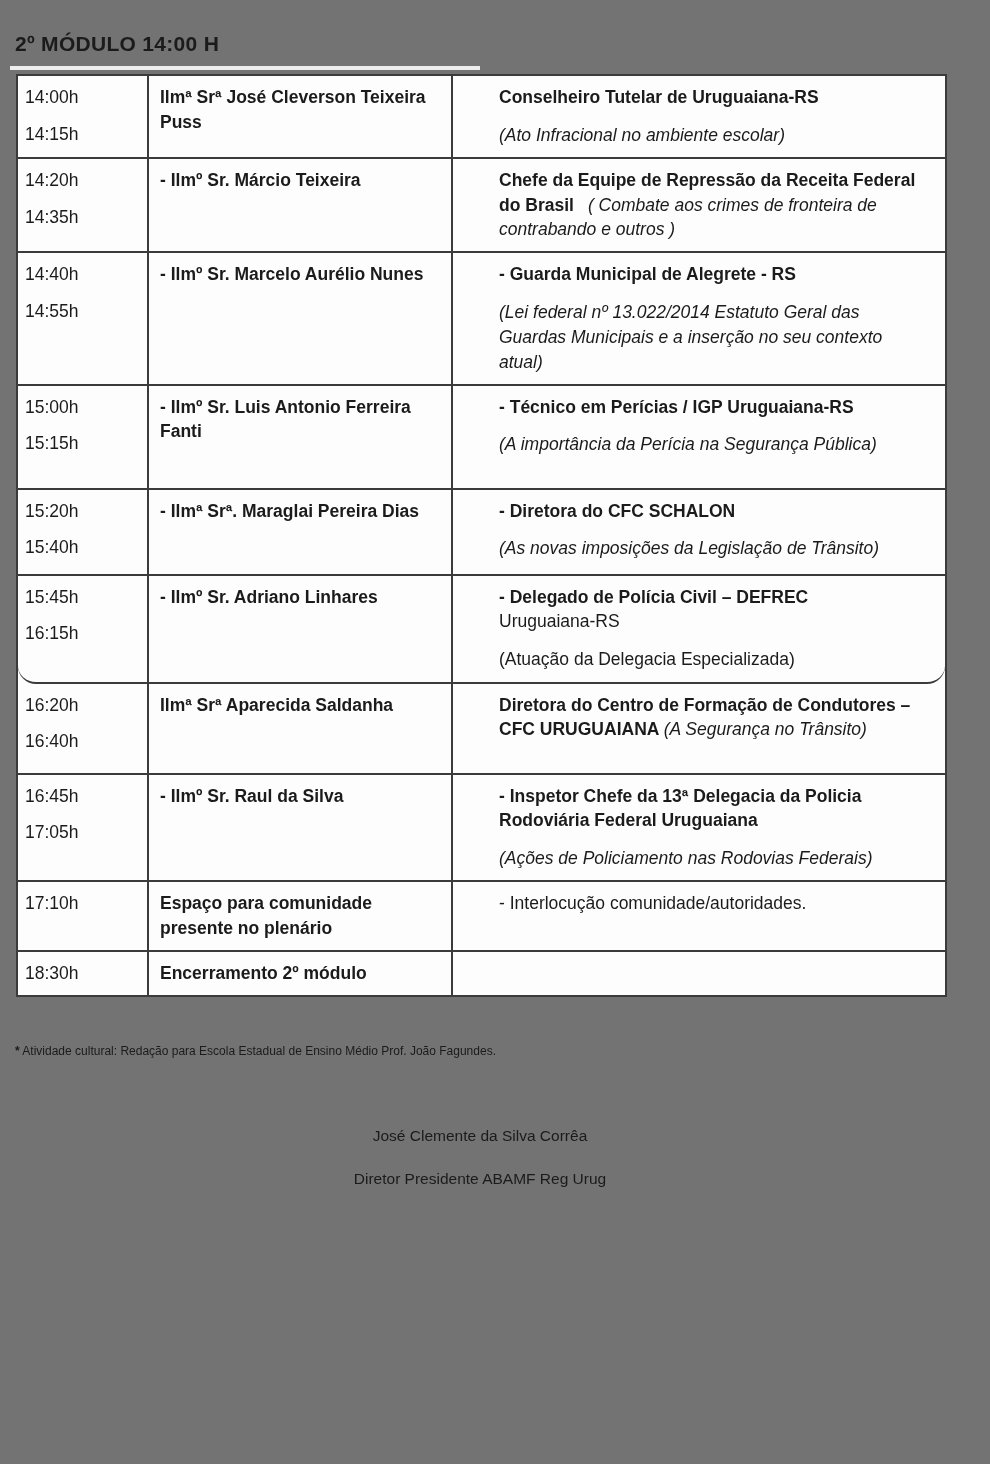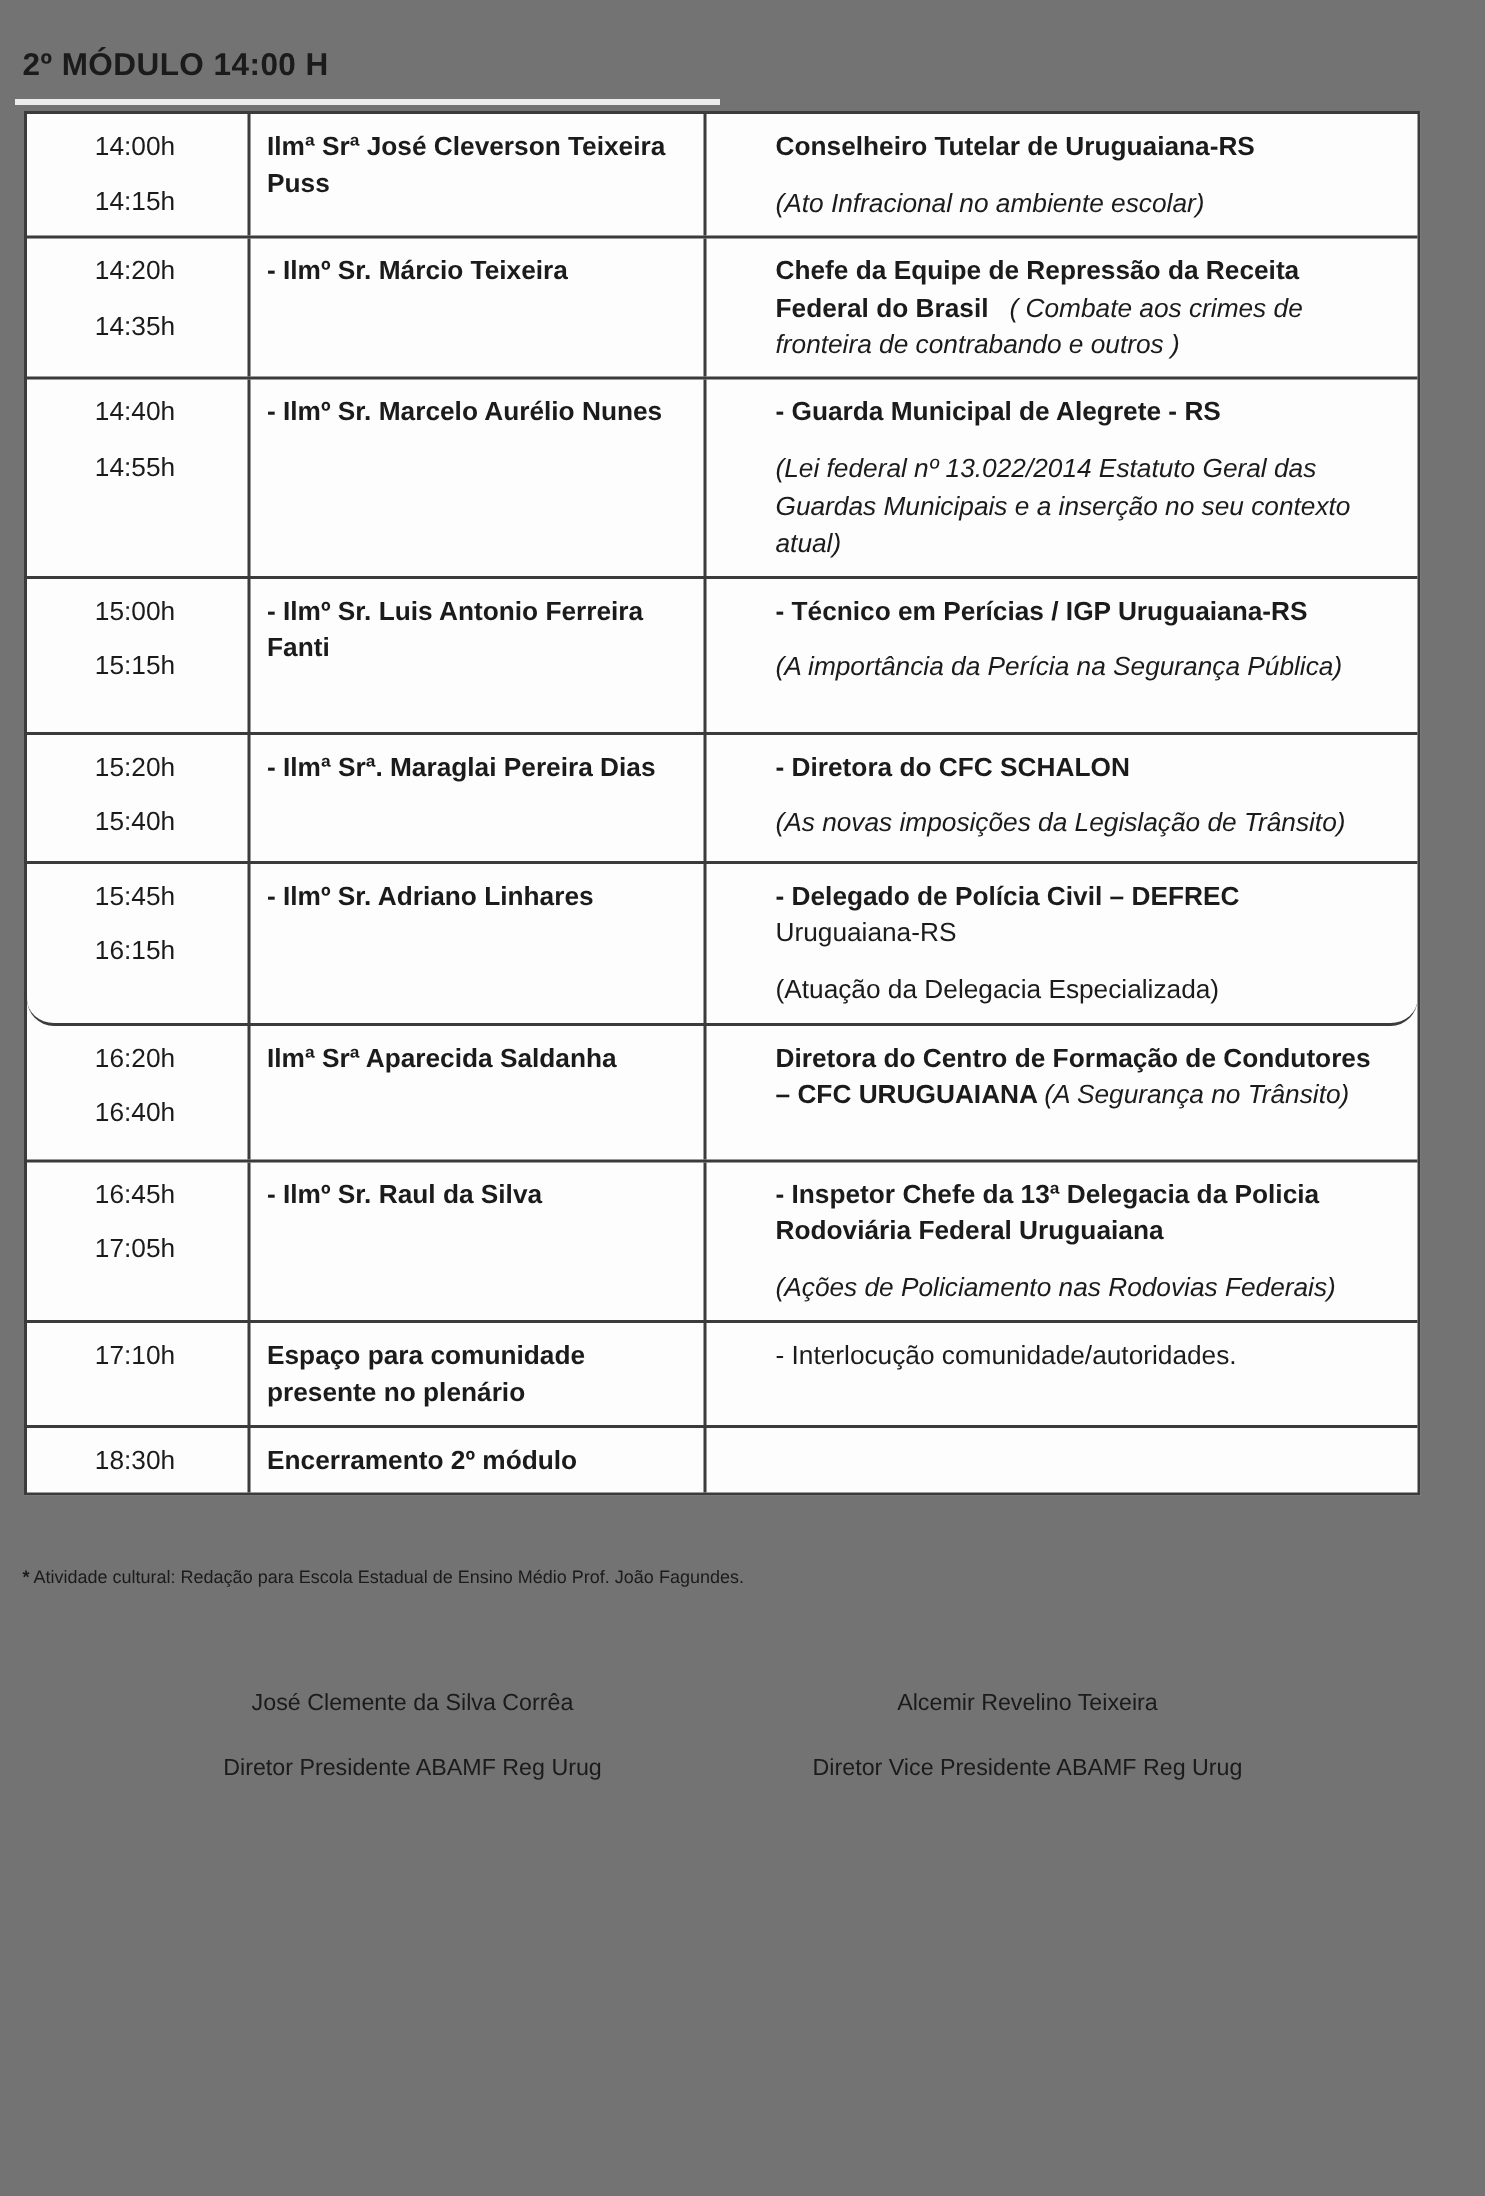--- a/index.html
+++ b/index.html
@@ -27,21 +27,21 @@
   .sched-table {
     margin-left:16px;
     width:931px;
     border:2px solid #3b3b3b;
     box-sizing:border-box;
     background:#fdfdfd;
   }
   .trow { display:flex; border-bottom:2px solid #3b3b3b; }
   .trow:last-child { border-bottom:none; }
   .c { box-sizing:border-box; padding:9px 10px 9px 11px; font-size:17.5px; line-height:1.42; }
-  .c-time { width:149px; border-right:2px solid #3b3b3b; padding-left:7px; flex:none;text-align:center; }
+  .c-time { width:131px; border-right:2px solid #3b3b3b; padding-left:7px; flex:none; }
   .c-speaker { width:304px; border-right:2px solid #3b3b3b; font-weight:bold; flex:none; }
   .c-role { flex:1; padding-right:26px;padding-left:46px; }
   .t2 { margin-top:12px; }
   .role { font-weight:bold; }
   .role-extra { font-weight:normal; }
   .topic { margin-top:13px; font-style:italic; font-weight:normal; }
   .topic-inline { font-style:italic; font-weight:normal; }
   .topic-inline.spaced { margin-left:14px; }
   .topic.plain { font-style:normal; }
   .role.regular { font-weight:normal; }
@@ -215,19 +215,15 @@
 
   </div>
 
   <div class="footnote"><span class="star">*</span><span> Atividade cultural: Redação para Escola Estadual de Ensino Médio Prof. João Fagundes.</span></div>
 
   <div class="signatures">
     <div class="sig-col">
       <div class="sig-name">José Clemente da Silva Corrêa</div>
       <div class="sig-title">Diretor Presidente ABAMF Reg Urug</div>
     </div>
-    <div class="sig-col">
-      <div class="sig-name">Alcemir Revelino Teixeira</div>
-      <div class="sig-title">Diretor Vice Presidente ABAMF Reg Urug</div>
-    </div>
   </div>
 
 </div>
 
 </body></html>

